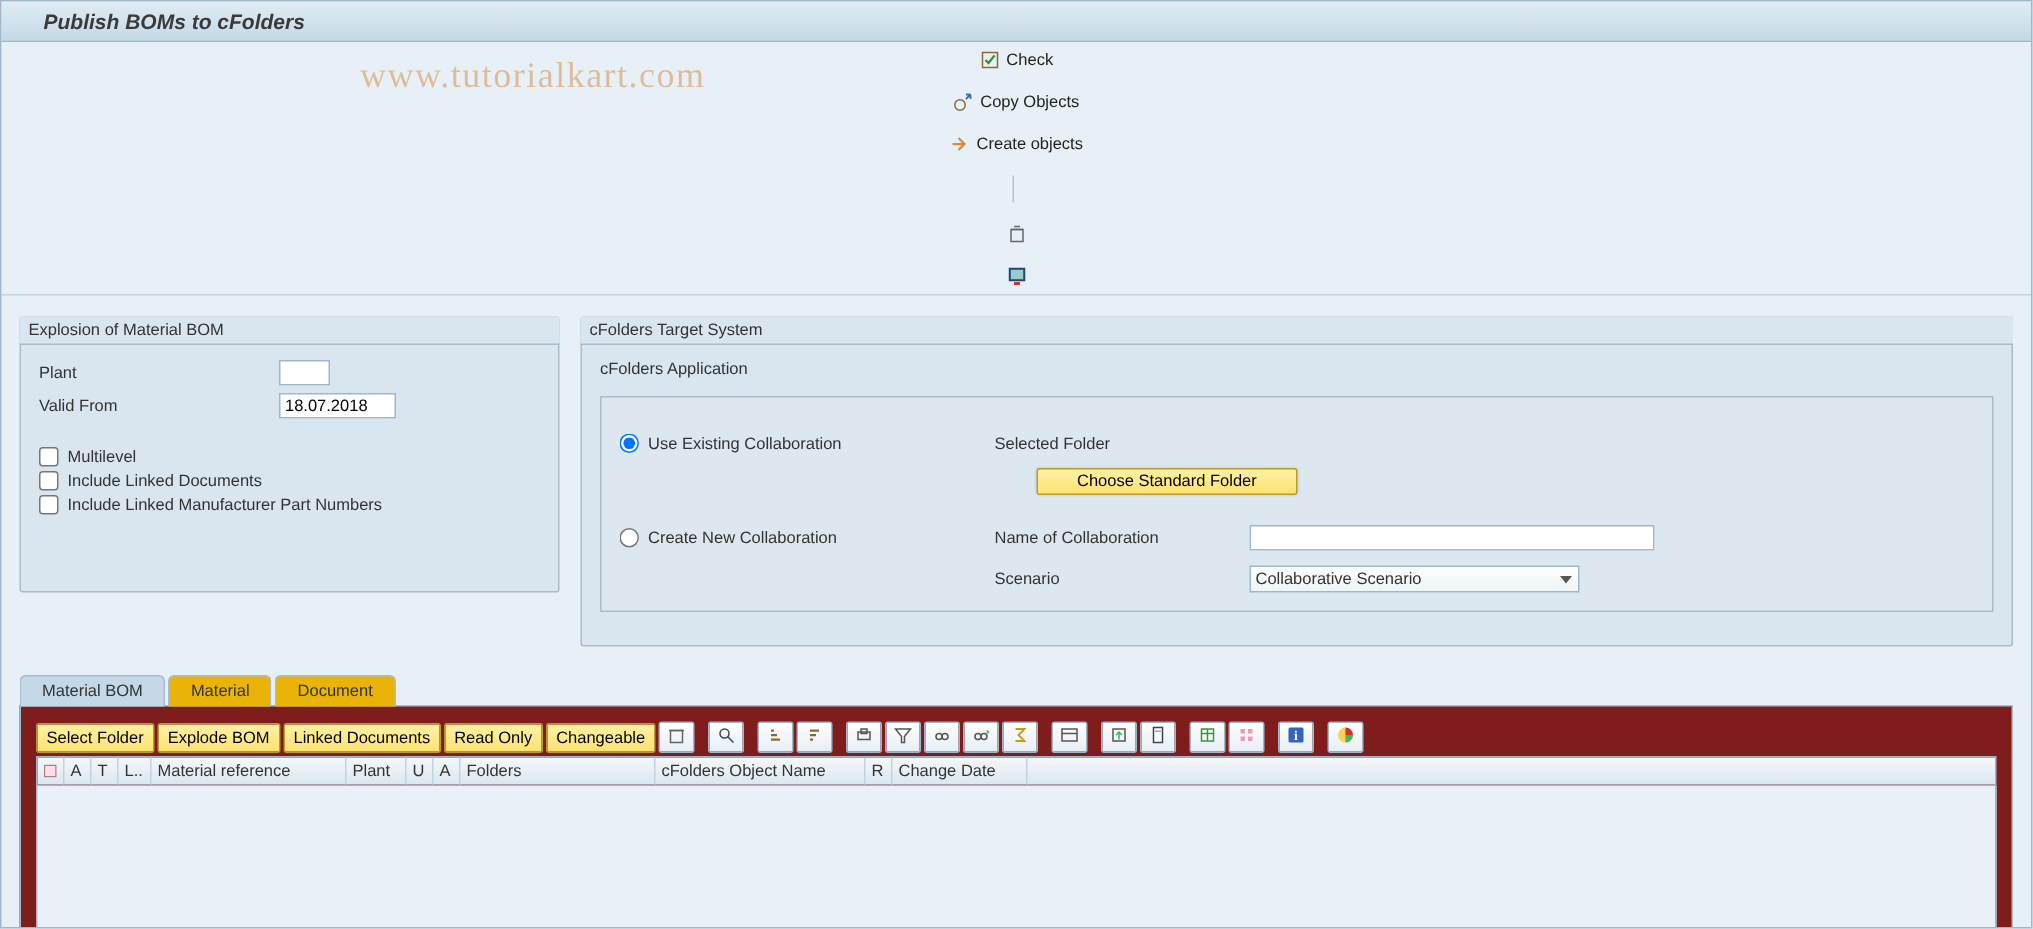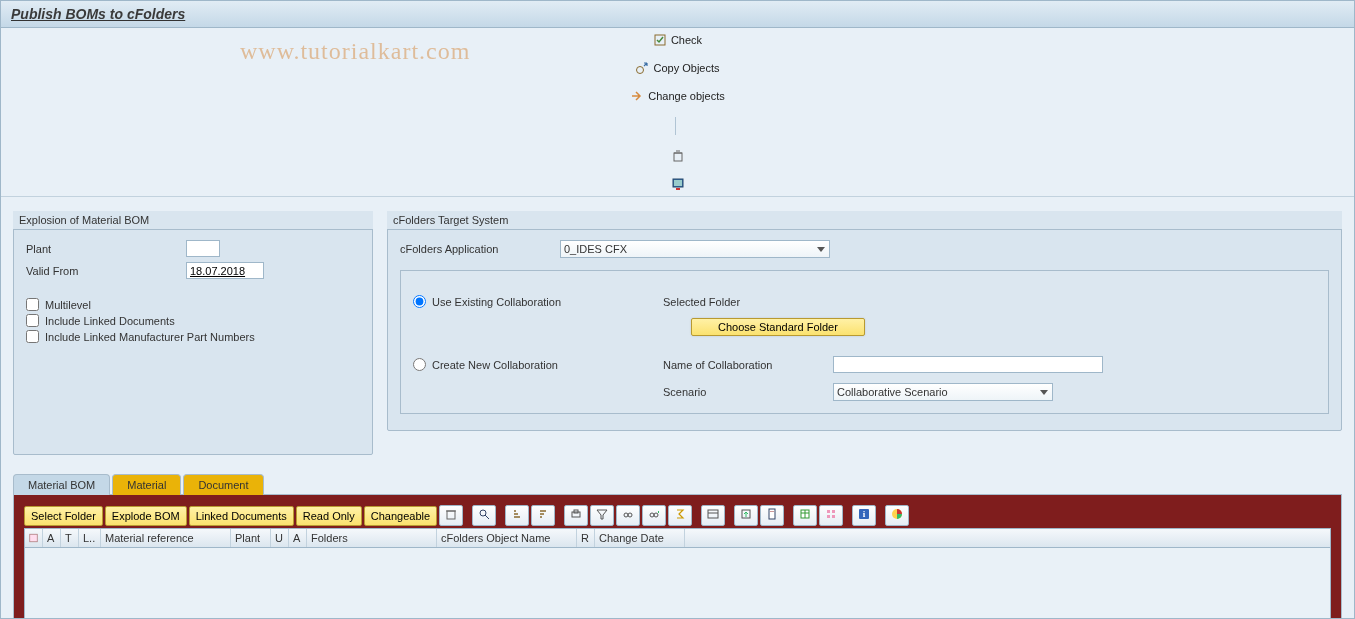--- a/index.html
+++ b/index.html
@@ -9,23 +9,22 @@
       font-size: 11px;
       background: #e8f0f7;
       color: #333;
       width: 1355px;
       height: 619px;
       border: 1px solid #9fb7c9;
       overflow: hidden;
     }
     .title-bar {
       background: linear-gradient(to bottom, #e1ecf4 0%, #c4d8e7 100%);
-      padding: 5px 10px;
+      padding: 5px 28px;
       border-bottom: 1px solid #9fb7c9;
-      text-decoration: underline;
     }
     .title-bar h1 {
       margin: 0;
       font-size: 14px;
       font-style: italic;
       font-weight: bold;
       color: #3a3a3a;
     }
     .toolbar {
       background: #e8f0f7;
@@ -263,21 +262,21 @@
         </svg>
     </span>
     <span>Copy Objects</span>
   </span>
   <span class="tool-btn">
     <span class="tool-icon">
       <svg width="14" height="14" viewBox="0 0 14 14">
           <path d="M2 7 h7 M6 3 l4 4 l-4 4" stroke="#d68a3f" stroke-width="1.5" fill="none"></path>
         </svg>
     </span>
-    <span>Change objects</span>
+    <span>Create objects</span>
   </span>
   <span class="sep"></span>
   <span class="tool-btn">
     <span class="tool-icon">
       <svg width="14" height="14" viewBox="0 0 14 14">
           <rect x="3" y="4" width="8" height="8" fill="none" stroke="#666"></rect>
           <line x1="3" y1="4" x2="11" y2="4" stroke="#666"></line>
           <line x1="5" y1="2" x2="9" y2="2" stroke="#666"></line>
         </svg>
     </span>
@@ -290,30 +289,30 @@
           <rect x="5" y="11" width="4" height="2" fill="#c33"></rect>
         </svg>
     </span>
   </span>
 </div>
 
 <span class="watermark">www.tutorialkart.com</span>
 
 <div class="content-row">
 
-  <div class="group-box" style="width: 360px; height: 244px;">
+  <div class="group-box" style="width: 360px; height: 184px;">
     <div class="group-title">Explosion of Material BOM</div>
     <div class="group-body">
       <div class="field-row">
         <span class="field-label">Plant</span>
         <input class="field-input" style="width: 34px;" value="">
       </div>
       <div class="field-row">
         <span class="field-label">Valid From</span>
-        <input class="field-input" style="width: 78px; text-decoration: underline;" value="18.07.2018">
+        <input class="field-input" style="width: 78px;" value="18.07.2018">
       </div>
       <div style="height:14px"></div>
       <div class="checkbox-row">
         <input type="checkbox" style="">
         <span>Multilevel</span>
       </div>
       <div class="checkbox-row">
         <input type="checkbox" style="">
         <span>Include Linked Documents</span>
       </div>
@@ -322,23 +321,20 @@
         <span>Include Linked Manufacturer Part Numbers</span>
       </div>
     </div>
   </div>
 
   <div class="group-box" style="flex:1; height: 220px;">
     <div class="group-title">cFolders Target System</div>
     <div class="group-body">
       <div class="field-row">
         <span class="field-label" style="width:160px">cFolders Application</span>
-        <div class="select" style="width:270px">
-          <span>0_IDES CFX</span>
-        </div>
       </div>
 
       <div class="inner-group">
         <div class="collab-grid" style="margin-top:4px;">
           <div class="radio-row">
             <input type="radio" name="collab" checked="" style="">
             <span>Use Existing Collaboration</span>
           </div>
           <span>Selected Folder</span>
           <div></div>

